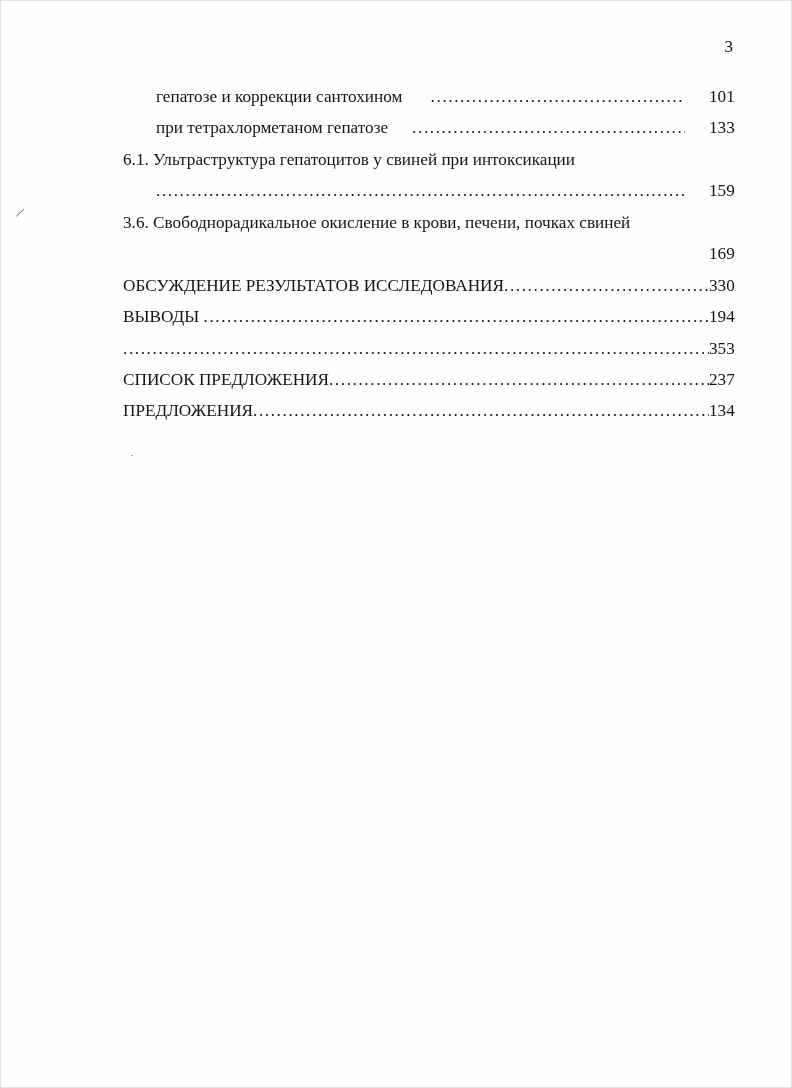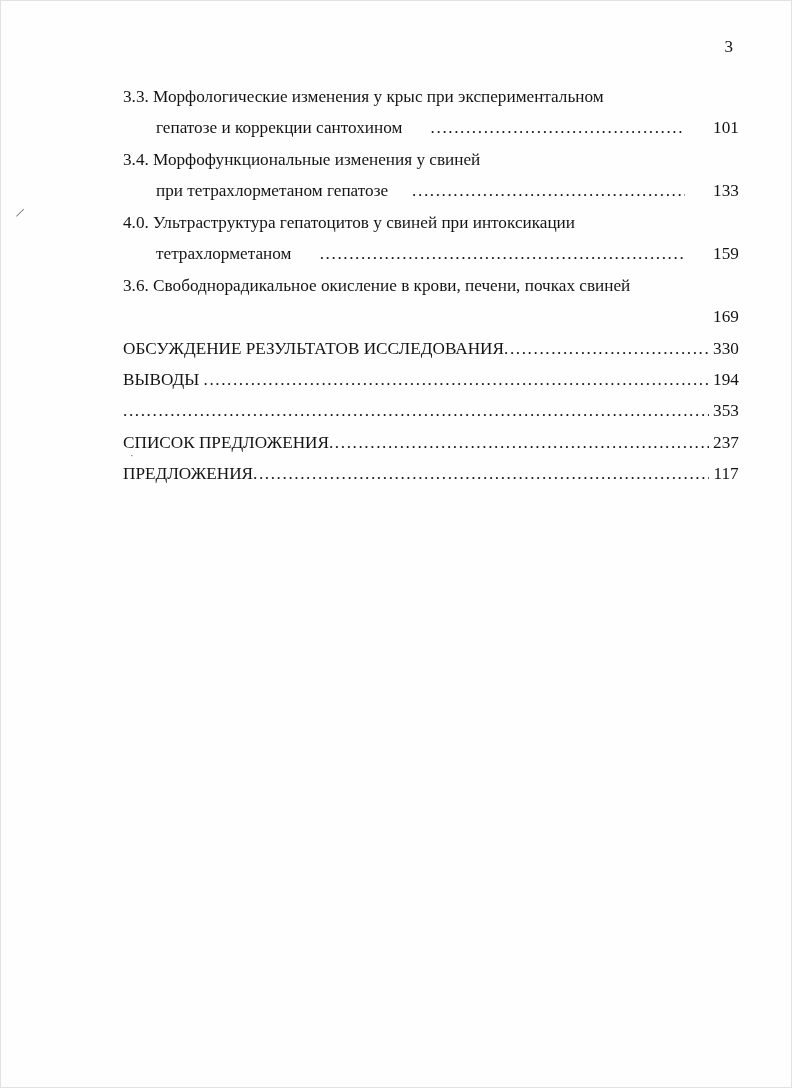--- a/index.html
+++ b/index.html
@@ -40,21 +40,21 @@
   .toc-leader {
     flex: 1 1 auto;
     overflow: hidden;
     white-space: nowrap;
     letter-spacing: 1.6px;
     min-width: 0;
   }
   .toc-page {
     flex: 0 0 auto;
     width: 34px;
-    text-align: center;
+    text-align: left;
   }
   .artifact-slash {
     position: absolute;
     left: 18px;
     top: 204px;
     font-size: 13px;
     color: #4a4a4a;
     transform: rotate(10deg);
   }
   .artifact-dot {
@@ -70,46 +70,39 @@
 
 <div class="page">
 
   <div class="page-number-top">3</div>
 
   <span class="artifact-slash">⁄</span>
   <span class="artifact-dot">·</span>
 
   <div class="toc">
 
-    <div class="toc-row">
-      <span class="toc-text">3.3. Морфологические изменения у крыс при экспериментальном</span>
-    </div>
 
     <div class="toc-row indent">
       <span class="toc-text">гепатозе и коррекции сантохином </span>
       <span class="toc-leader"><span>..........................................................................................................................................</span></span>
       <span class="toc-page">101</span>
     </div>
 
-    <div class="toc-row">
-      <span class="toc-text">3.4. Морфофункциональные изменения у свиней</span>
-    </div>
 
     <div class="toc-row indent">
       <span class="toc-text">при тетрахлорметаном гепатозе</span>
       <span class="toc-leader"><span>..........................................................................................................................................</span></span>
       <span class="toc-page">133</span>
     </div>
 
     <div class="toc-row">
-      <span class="toc-text">4.0. Ультраструктура гепатоцитов у свиней при интоксикации</span>
+      <span class="toc-text">6.1. Ультраструктура гепатоцитов у свиней при интоксикации</span>
     </div>
 
     <div class="toc-row indent">
-      <span class="toc-text">тетрахлорметаном </span>
       <span class="toc-leader"><span>..........................................................................................................................................</span></span>
       <span class="toc-page">159</span>
     </div>
 
     <div class="toc-row">
       <span class="toc-text">3.6. Свободнорадикальное окисление в крови, печени, почках свиней</span>
     </div>
 
     <div class="toc-row indent">
       <span class="toc-leader"></span>
@@ -135,17 +128,17 @@
 
     <div class="toc-row">
       <span class="toc-text">СПИСОК ПРЕДЛОЖЕНИЯ</span>
       <span class="toc-leader"><span>..........................................................................................................................................</span></span>
       <span class="toc-page">237</span>
     </div>
 
     <div class="toc-row">
       <span class="toc-text">ПРЕДЛОЖЕНИЯ</span>
       <span class="toc-leader"><span>..........................................................................................................................................</span></span>
-      <span class="toc-page">117</span>
+      <span class="toc-page">134</span>
     </div>
 
   </div>
 </div>
 
 </body></html>

